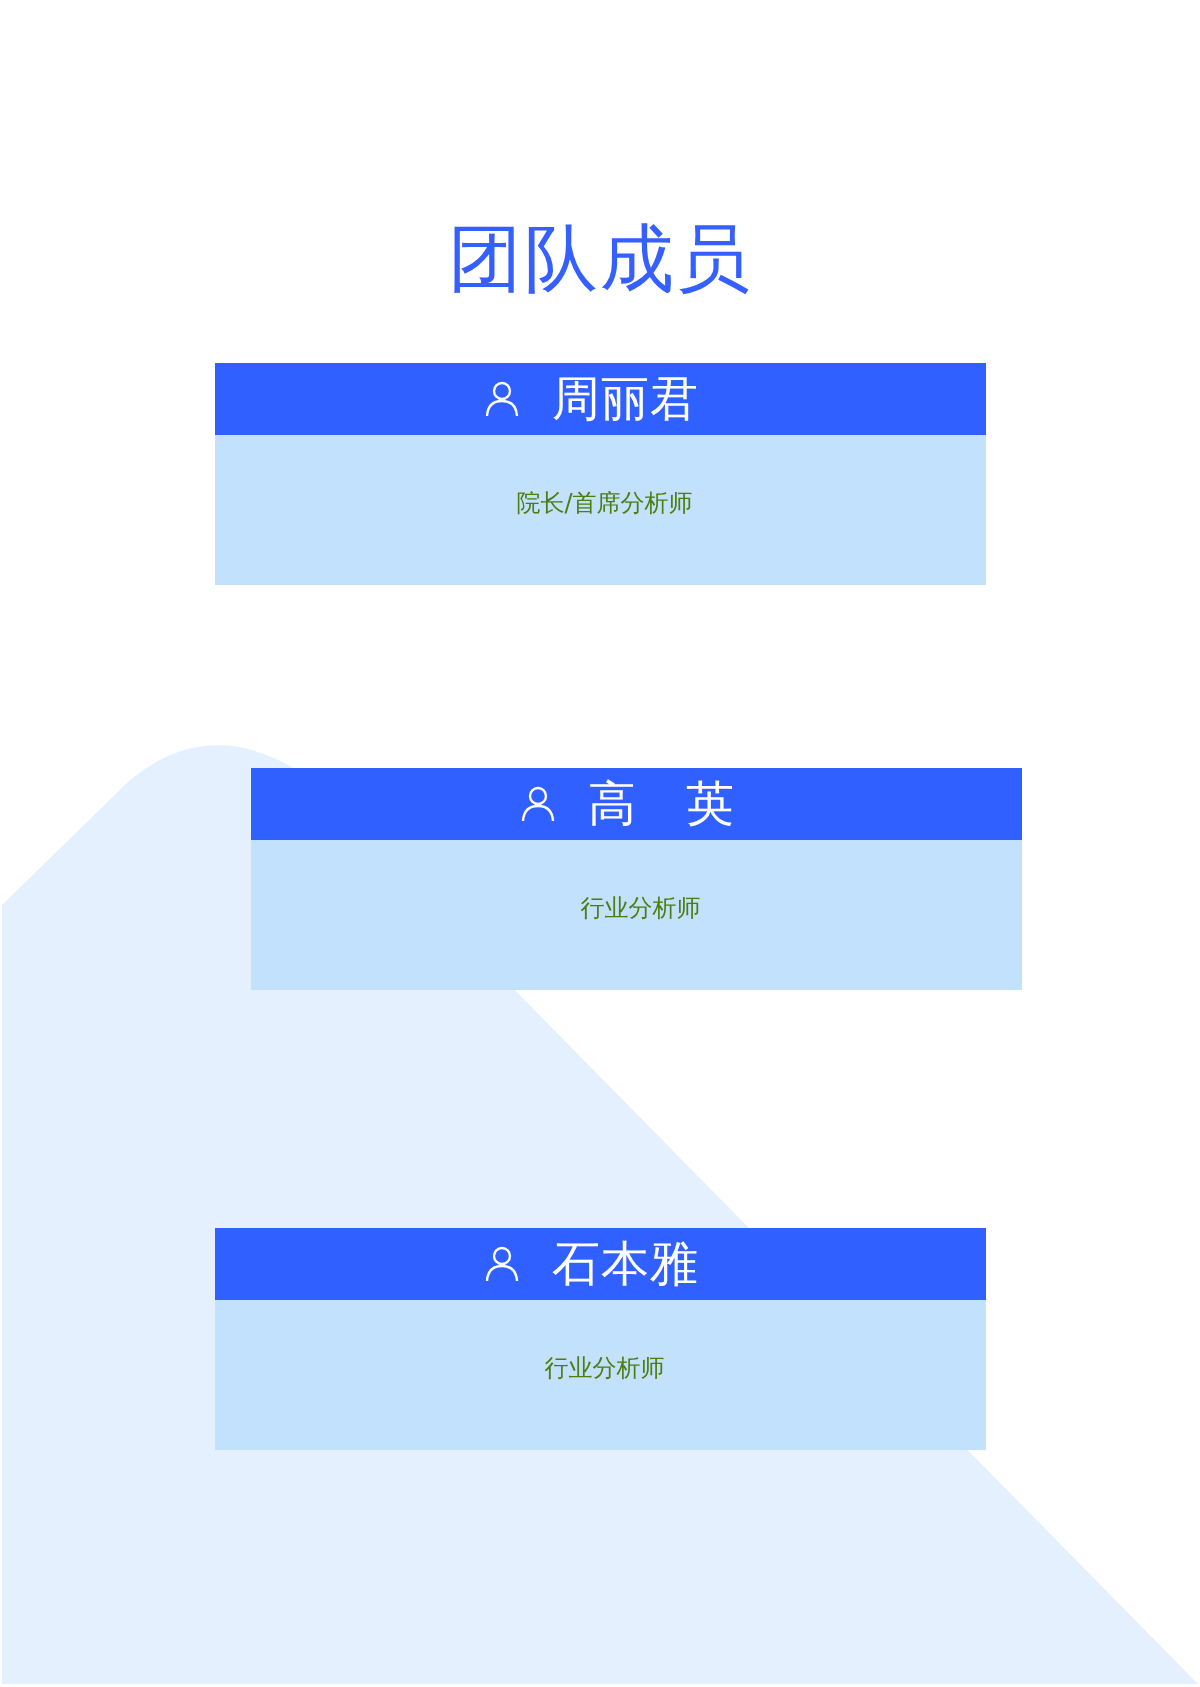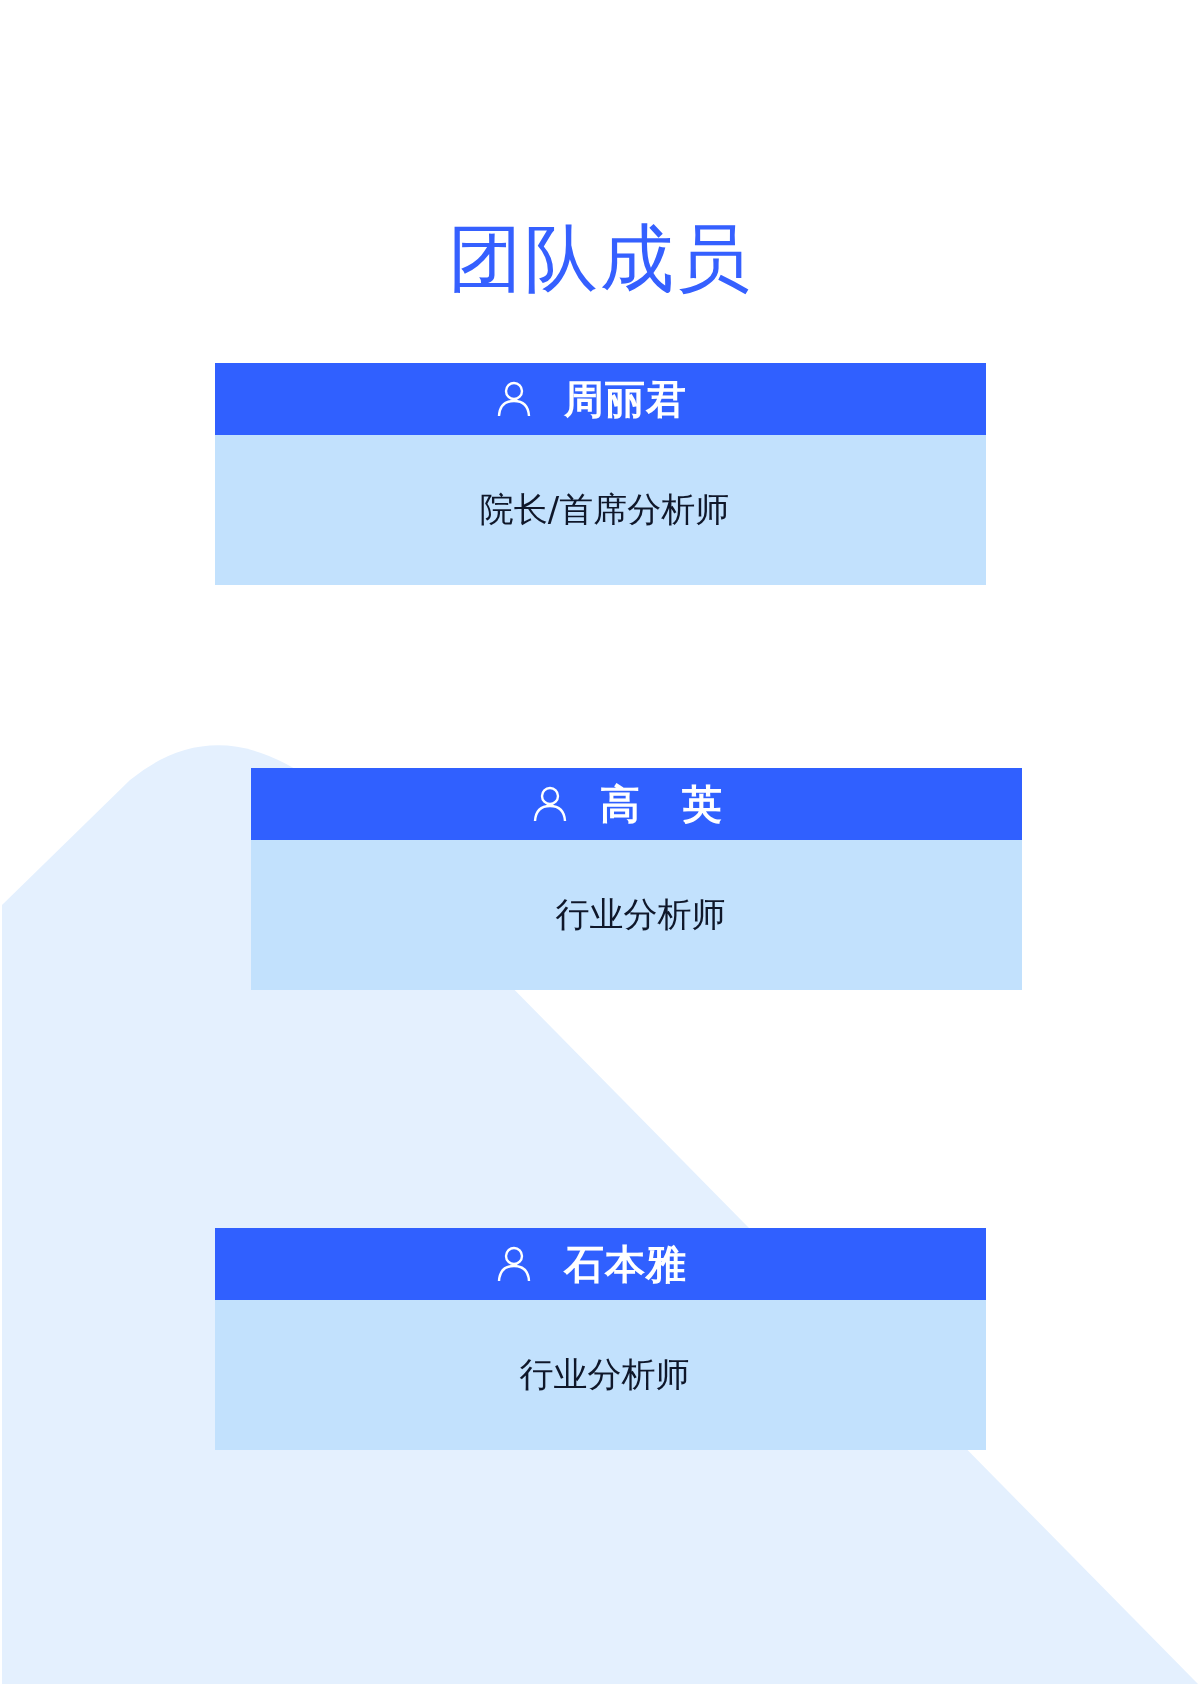--- a/index.html
+++ b/index.html
@@ -15,26 +15,26 @@
       letter-spacing: 2px; z-index: 1;
     }
     .card {
       position: absolute; left: 215px; width: 771px; z-index: 1;
     }
     .card-header {
       height: 72px; background: #3060ff; color: #ffffff;
       display: flex; align-items: center; justify-content: center;
     }
     .card-header .user-icon { width: 40px; height: 40px; margin-right: 30px; margin-left: -20px; }
-    .card-header .name { font-size: 40px; font-weight: bold; letter-spacing: 1px; }
+    .card-header .name { font-size: 48px; font-weight: normal; letter-spacing: 1px; }
     .card-body {
       height: 150px; background: #c2e1fd;
       display: flex; align-items: flex-start; justify-content: center;
     }
-    .card-body .role { margin-top: 52px; font-size: 34px; color: #0f172a; margin-left: 8px; }
+    .card-body .role { margin-top: 52px; font-size: 24px; color: #4d7c0f; margin-left: 8px; }
   </style>
 </head>
 <body>
 
 <svg class="bg-shape" viewBox="0 0 1200 1687" xmlns="http://www.w3.org/2000/svg">
   <path d="M 2 905 L 130 780 Q 210 715 300 772 L 1198 1684 L 2 1684 Z" fill="#e4f0fe"></path>
 </svg>
 
 <div class="page-title">团队成员</div>
 

